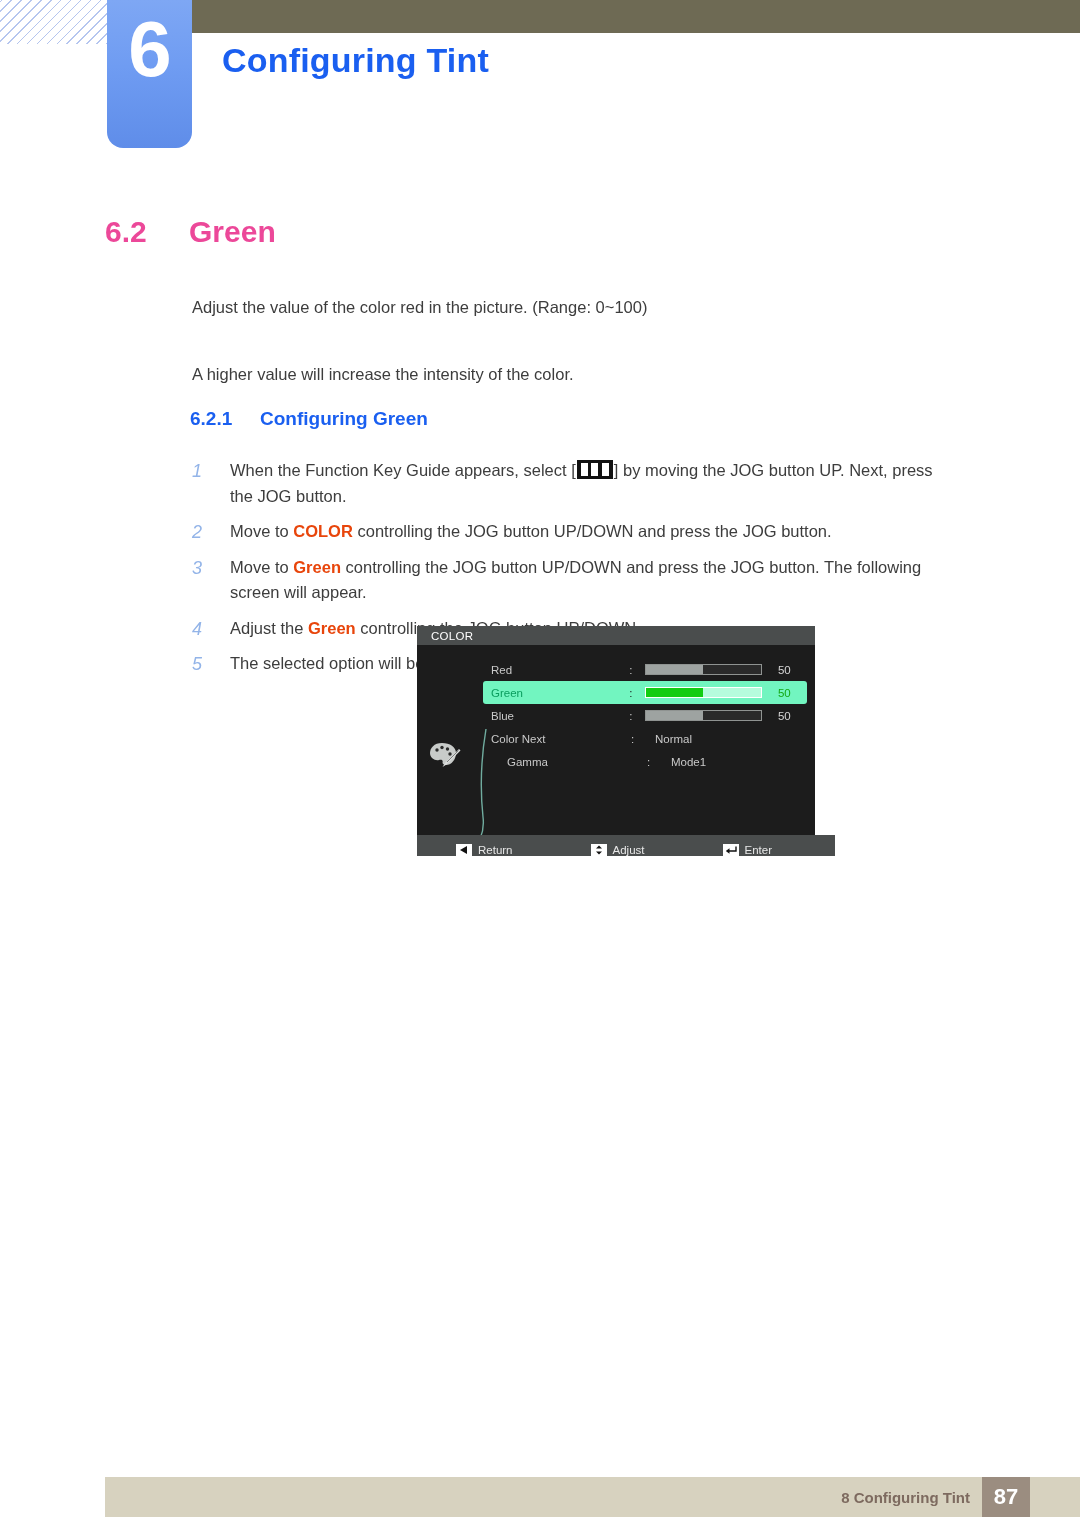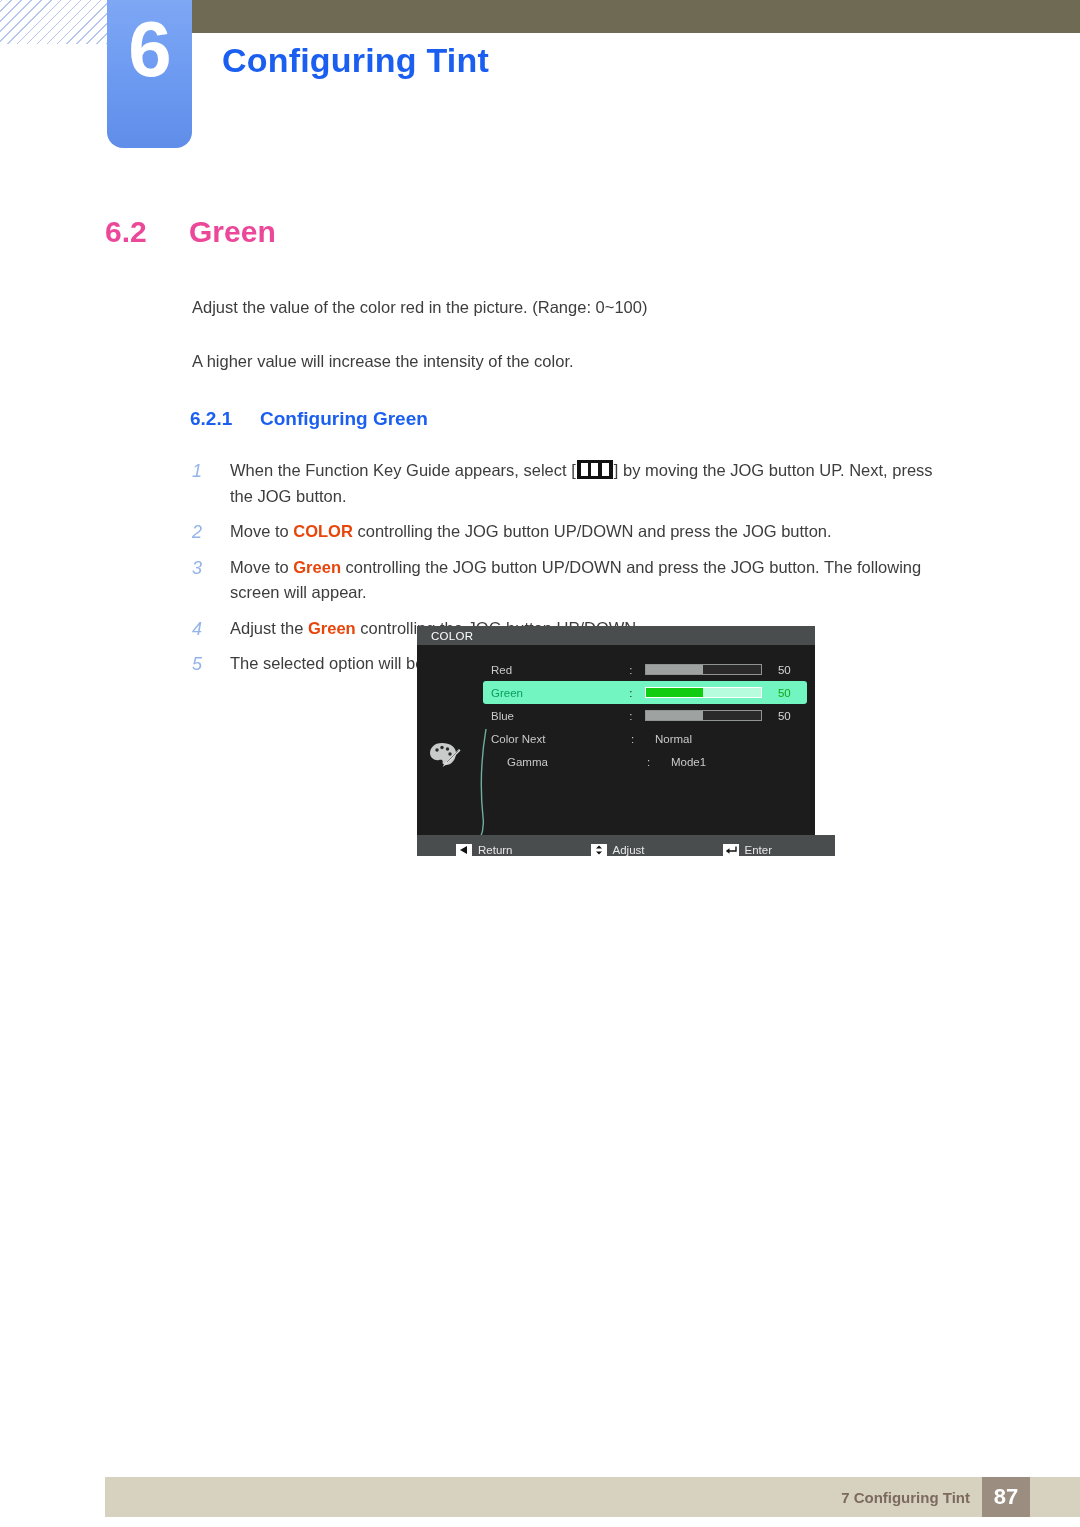--- a/index.html
+++ b/index.html
@@ -103,21 +103,21 @@
 
   
   .para {
     position: absolute;
     left: 192px;
     font-size: 16.5px;
     color: #3d3d3d;
     white-space: nowrap;
   }
   .para.p1 { top: 298px; }
-  .para.p2 { top: 352px; text-align: center; }
+  .para.p2 { top: 365px; text-align: center; }
 
   
   .steps {
     position: absolute;
     left: 192px;
     top: 458px;
     width: 760px;
   }
   .step {
     position: relative;
@@ -441,15 +441,15 @@
             <path d="M13 2.5 L13 7 L5 7" stroke="#111" stroke-width="1.4" fill="none"></path>
             <polygon points="6.5,4.2 6.5,9.8 2.8,7" fill="#111"></polygon>
           </svg>
         </span>
         <span>Enter</span>
       </div>
     </div>
 </div>
 
 <div class="footer">
-  <span class="footer-text">7 Configuring Tint</span>
+  <span class="footer-text">8 Configuring Tint</span>
   <span class="footer-page">87</span>
 </div>
 
 </body></html>

